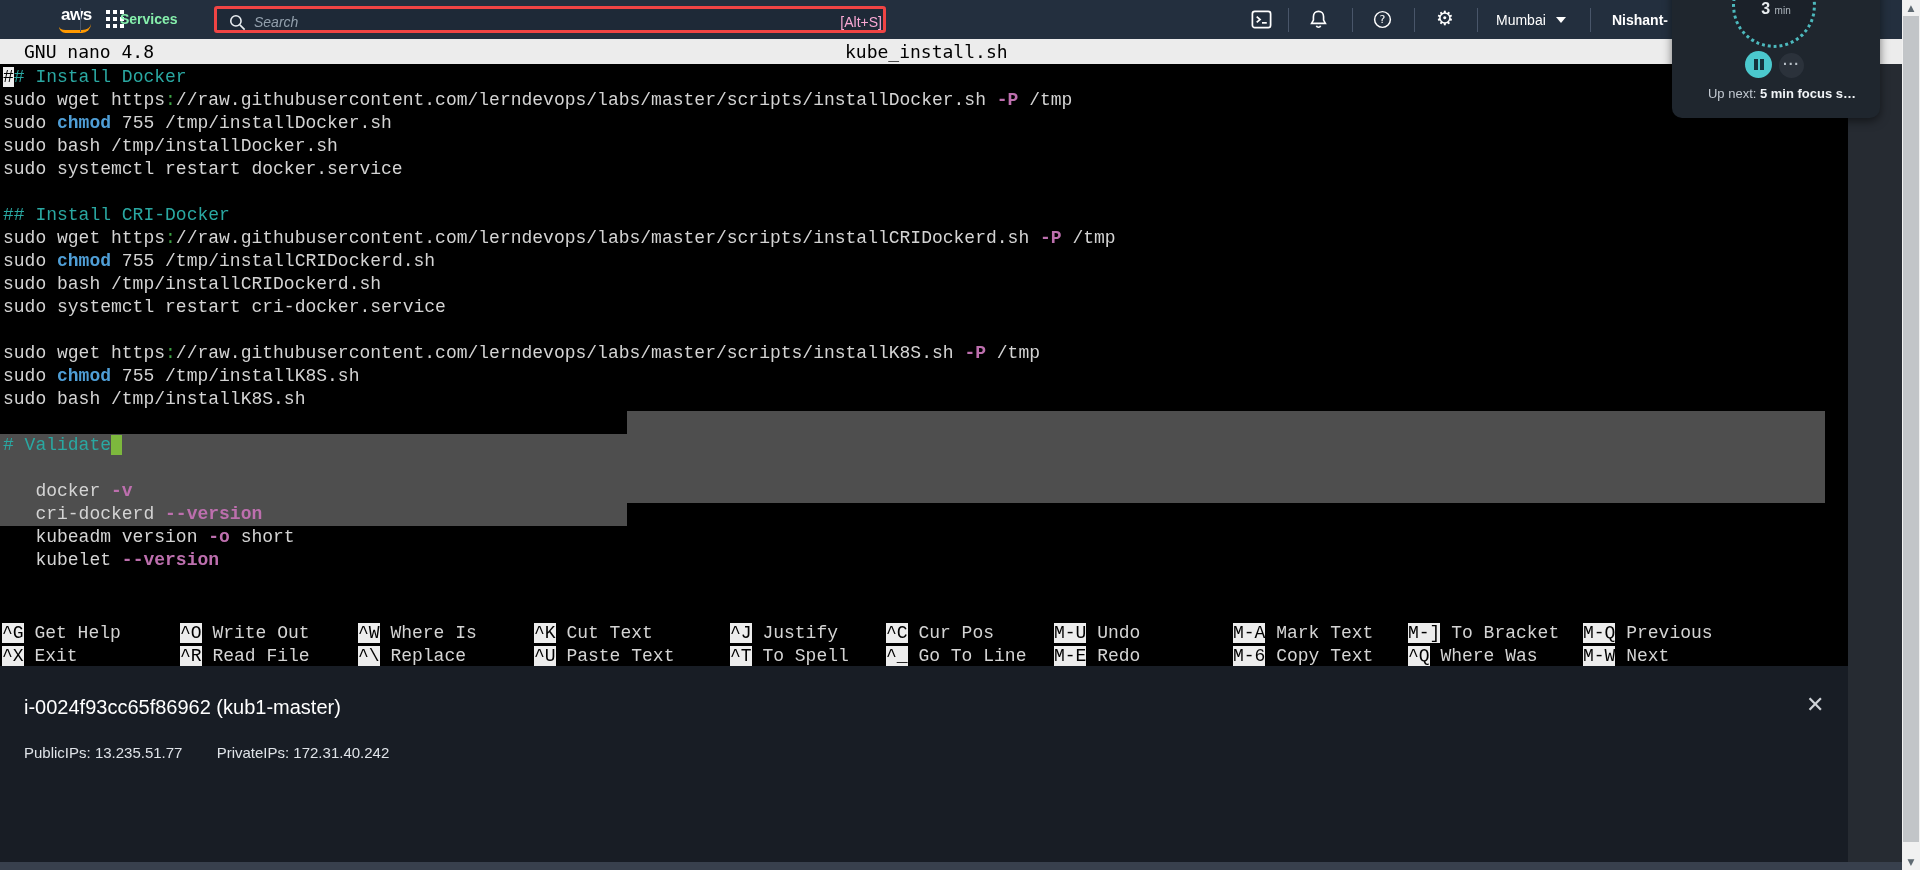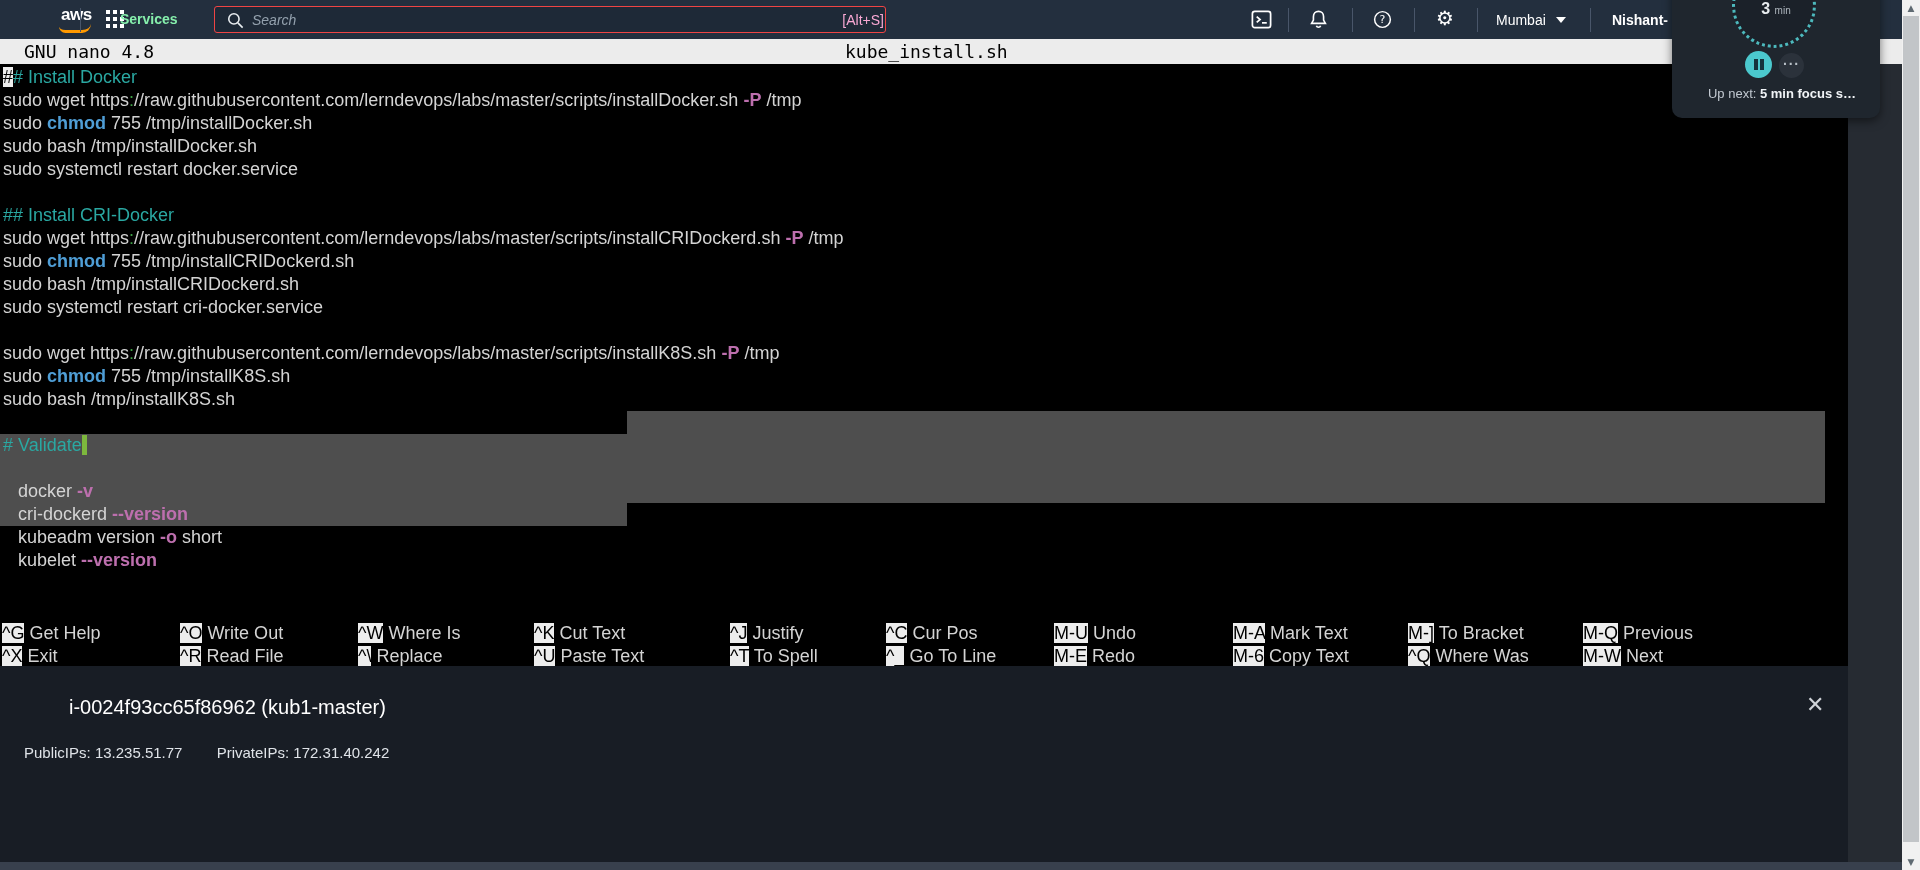--- a/index.html
+++ b/index.html
@@ -8,38 +8,38 @@
 
   
   .nav { position:absolute; left:0; top:0; width:1902px; height:39px; background:#232f3e; z-index:5; }
   .nav * { position:absolute; }
   .aws-logo { left:14px; top:7px; width:36px; height:26px;margin-left:45px; }
   .aws-logo .aws-txt { position:absolute; left:2px; top:-2px; color:#fff; font-weight:bold; font-size:17px; letter-spacing:-.5px; }
   .aws-logo .smile { position:absolute; left:0px; top:17px; width:32px; height:9px; border-bottom:3px solid #f90; border-radius:0 0 14px 10px; }
   .nav-div { width:1px; height:24px; top:8px; background:#49566a; }
   .grid-icon { left:106px; top:10px; }
   .services-label { left:120px; top:11px; color:#86efac; font-size:14px; font-weight:bold; }
-  .search-box { left:214px; top:6px; width:672px; height:27px; background:#1e2937; border:1px solid #ef4444; border-radius:3px; }
+  .search-box { left:214px; top:6px; width:672px; height:27px; background:#1e2937; border:3px solid #ef4444; border-radius:3px; }
   .search-box .mag { position:absolute; left:11px; top:4px; }
   .search-box .ph { position:absolute; left:37px; top:5px; color:#93a0ad; font-size:14px; font-style:italic; }
   .search-box .kbd { position:absolute; right:1px; top:5px; color:#f9a8d4; font-size:14px; }
   .nav-icon { top:8px; cursor:pointer; }
   .nav-text { color:#fff; font-size:14px; top:12px; }
   .caret-down { width:0; height:0; border-left:5px solid transparent; border-right:5px solid transparent; border-top:6px solid #fff; top:17px; }
   .gear-glyph { color:#fff; font-size:20px; font-family:"DejaVu Sans", sans-serif; top:6px; }
 
   
   .titlebar { position:absolute; left:0; top:39px; width:1902px; height:25px; background:#ececec; color:#000;
               font-family:"DejaVu Sans Mono", monospace; font-size:18px; line-height:25px; z-index:1; }
   .titlebar .app { position:absolute; left:24px; }
   .titlebar .file { position:absolute; left:845px; }
 
   
   .terminal { position:absolute; left:0; top:64px; width:1848px; height:602px; background:#000; z-index:1;
-              font-family:Liberation Sans, sans-serif; font-size:18px; }
+              font-family:Liberation Mono, monospace; font-size:18px; }
   .sel { position:absolute; background:#4e4e4e; z-index:0; }
   .tlines { position:absolute; left:0; top:2px; width:100%; z-index:1; }
   .trow { height:23px; line-height:23px; padding-left:3px; white-space:pre; color:#d4d4d4; }
   .c-def { color:#d4d4d4; }
   .c-com { color:#2aa8a2; }
   .c-cmd { color:#4f9ed6; font-weight:bold; }
   .c-flag { color:#bd6fae; font-weight:bold; }
   .c-grn { color:#3da144; }
   .c-inv { background:#ededed; color:#000; }
   .c-cursor { background:#7db83d; color:#7db83d; }
@@ -49,21 +49,21 @@
   .sc-label { color:#d4d4d4; }
 
   
   .gutter { position:absolute; left:1848px; top:64px; width:54px; height:798px; background:#262b32; z-index:1; }
   .scrollbar { position:absolute; left:1902px; top:0; width:18px; height:870px; background:#f1f1f1; z-index:6; }
   .scroll-arrow { position:absolute; left:0; width:18px; height:16px; color:#5f6a72; font-size:9px; text-align:center; line-height:16px; font-family:"DejaVu Sans", sans-serif; }
   .scroll-thumb { position:absolute; left:1px; top:16px; width:16px; height:826px; background:#c2c5c8; }
 
   
   .footer { position:absolute; left:0; top:666px; width:1848px; height:196px; background:#181d25; z-index:1; }
-  .footer .inst { position:absolute; left:24px; top:30px; color:#ffffff; font-size:20px;margin-left:45px; }
+  .footer .inst { position:absolute; left:24px; top:30px; color:#ffffff; font-size:20px; }
   .footer .ips { position:absolute; left:24px; top:78px; color:#dfe3e8; font-size:15px; }
   .footer .ips .gap { display:inline-block; width:30px; }
   .footer .close { position:absolute; left:1806px; top:26px; color:#cfd3d8; font-size:22px; font-family:"DejaVu Sans", sans-serif; cursor:pointer; }
   .bottombar { position:absolute; left:0; top:862px; width:1902px; height:8px; background:#38404d; z-index:2; }
 
   
   .widget { position:absolute; left:1672px; top:-48px; width:208px; height:166px; background:#1f262e; border-radius:10px;
             box-shadow:0 3px 10px rgba(0,0,0,.5); z-index:10; overflow:hidden; }
   .dial { position:absolute; left:60px; top:12px; width:84px; height:84px; border-radius:50%;
           border:3px dotted #4db9bd; background:#1b2129; }

